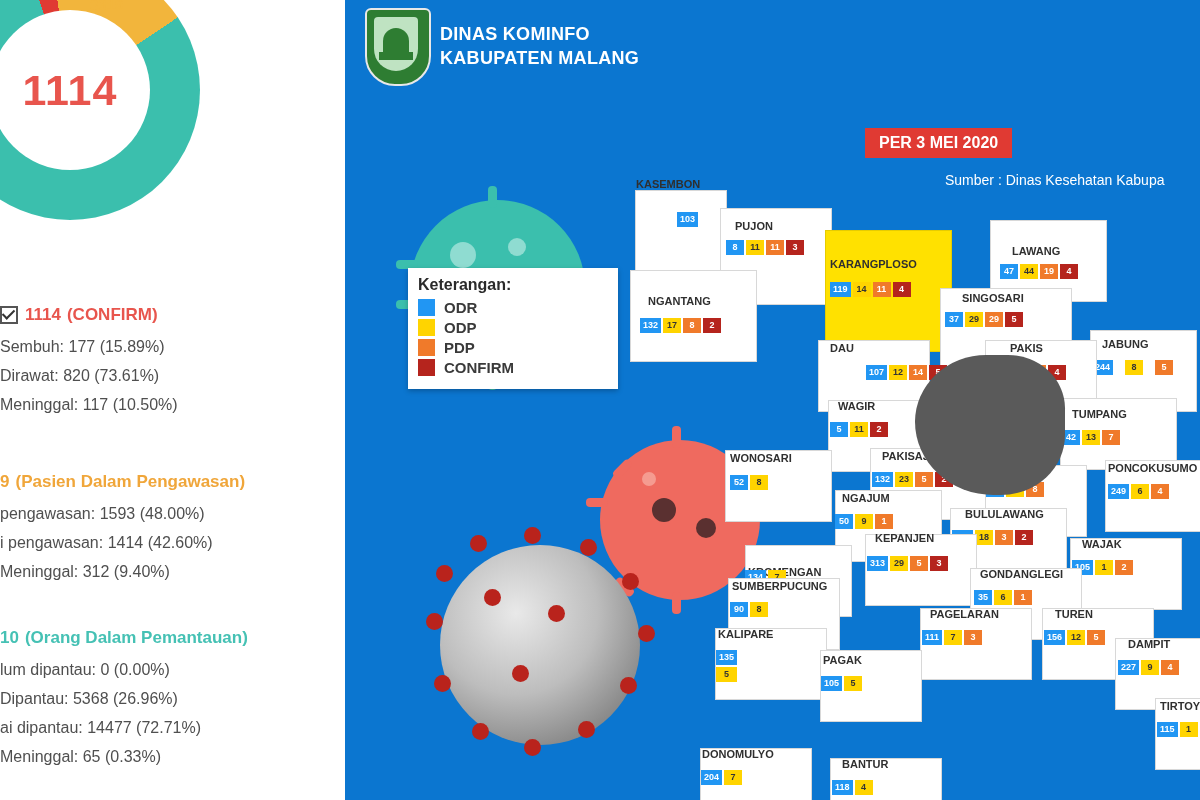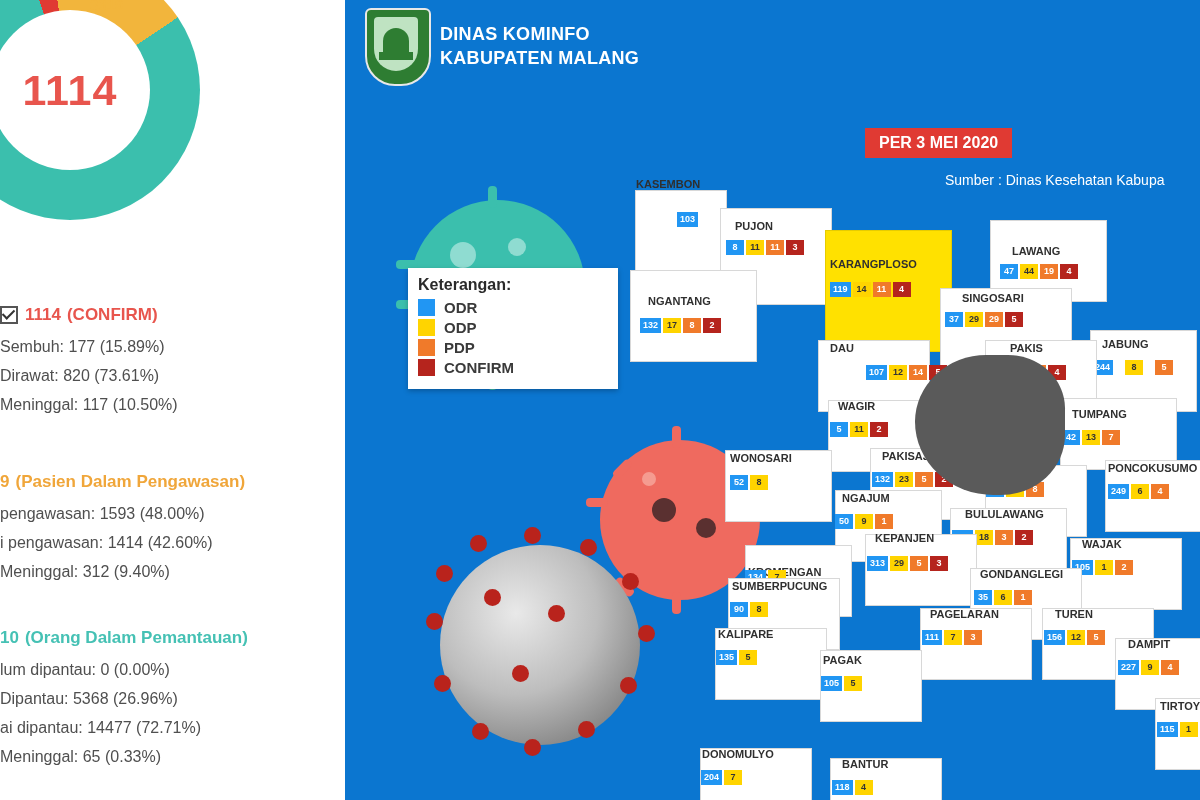--- a/index.html
+++ b/index.html
@@ -375,21 +375,21 @@
         </div>
         <div class="reg" style="left: 512px; top: 448px; width: 110px; height: 70px;"></div>
         <div class="rlabel" style="left: 525px; top: 448px;">TUREN</div>
         <div class="chips" style="left: 514px; top: 470px;">
           <span class="chip c-odr">156</span>
           <span class="chip c-odp">12</span>
           <span class="chip c-pdp">5</span>
         </div>
         <div class="reg" style="left: 185px; top: 468px; width: 110px; height: 70px;"></div>
         <div class="rlabel" style="left: 188px; top: 468px;">KALIPARE</div>
-        <div class="chips" style="left: 186px; top: 490px;">
+        <div class="chips" style="left: 186px; top: 490px; flex-direction: column;">
           <span class="chip c-odr">135</span>
           <span class="chip c-odp">5</span>
         </div>
         <div class="reg" style="left: 585px; top: 478px; width: 110px; height: 70px;"></div>
         <div class="rlabel" style="left: 598px; top: 478px;">DAMPIT</div>
         <div class="chips" style="left: 588px; top: 500px;">
           <span class="chip c-odr">227</span>
           <span class="chip c-odp">9</span>
           <span class="chip c-pdp">4</span>
         </div>

